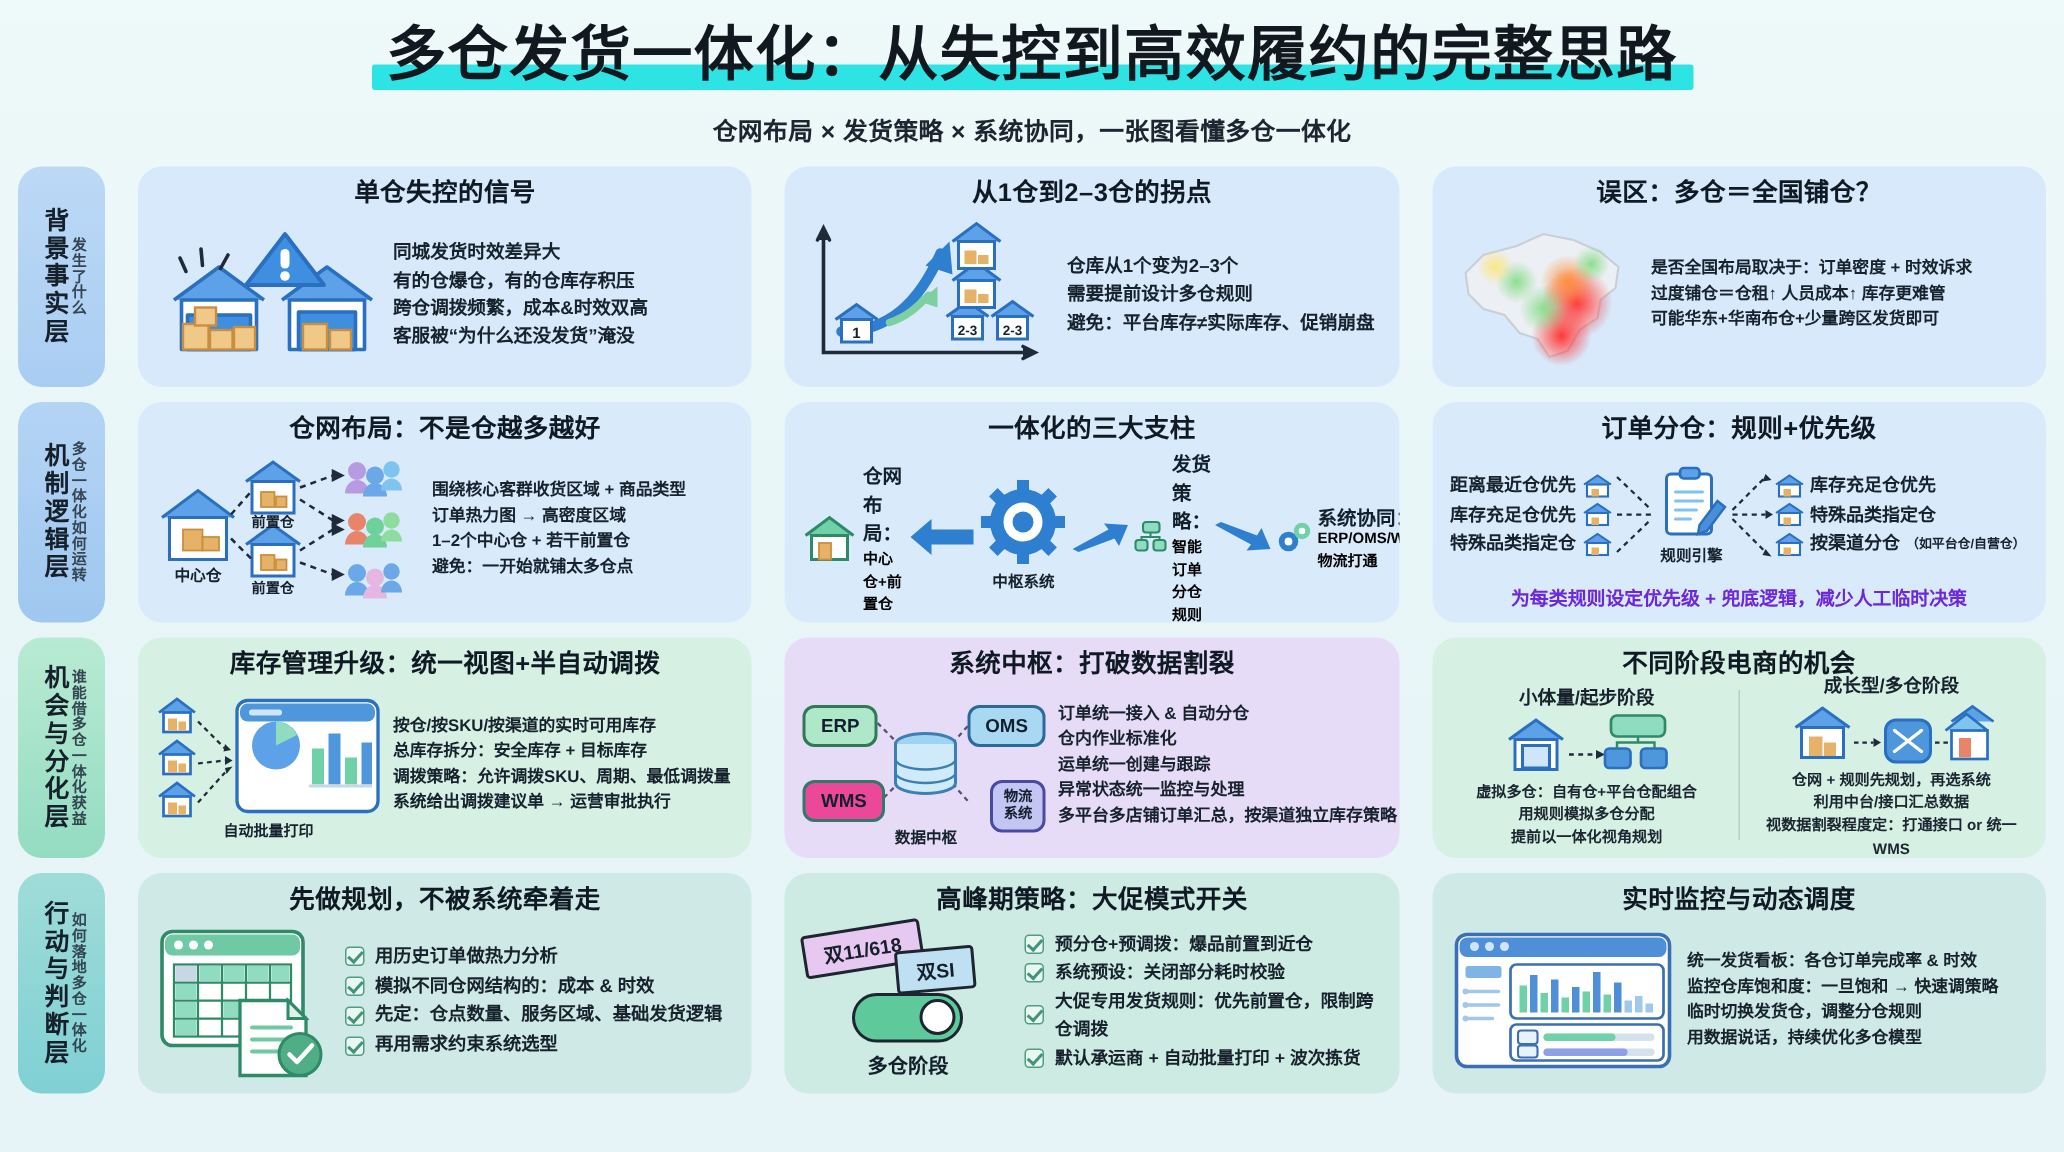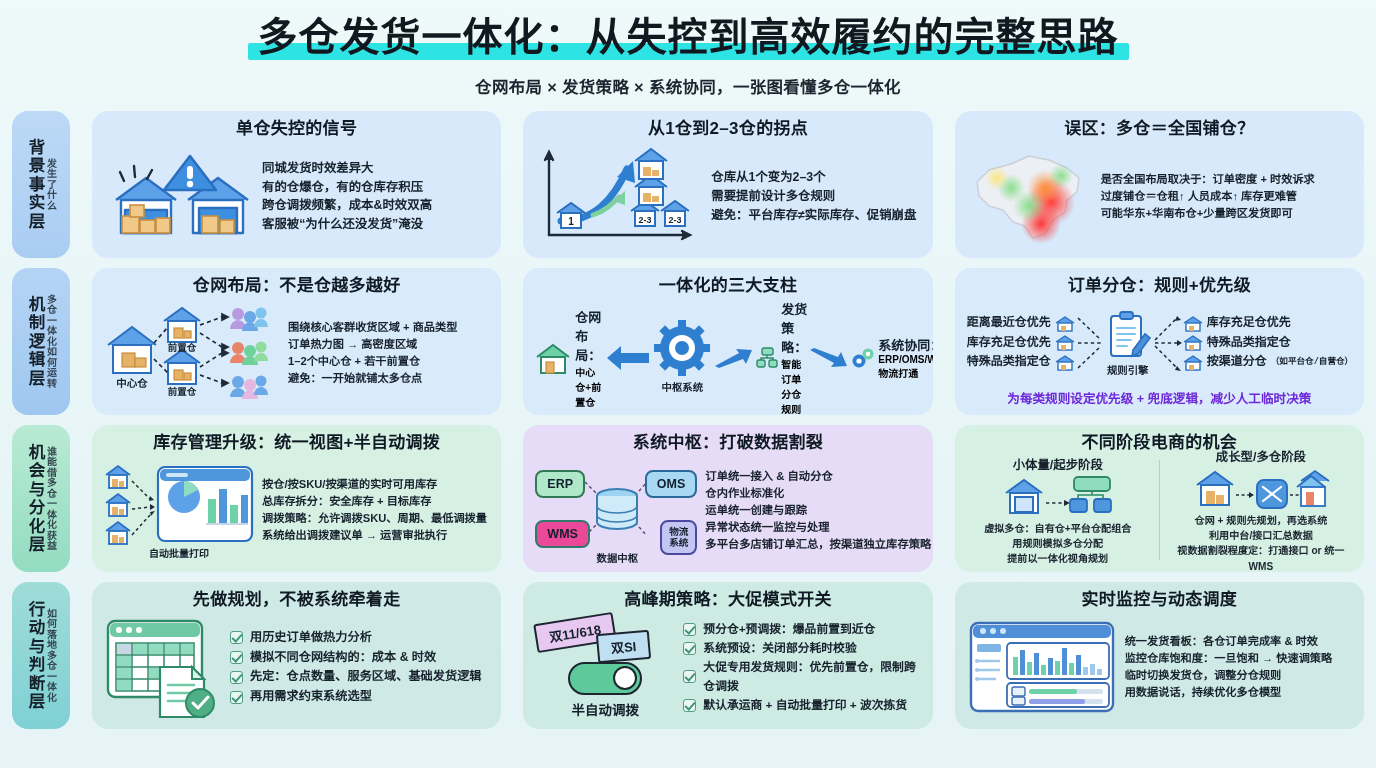--- a/index.html
+++ b/index.html
@@ -430,21 +430,21 @@
               </div>
             </div>
           </div>
           <div class="footnote">目标：订单自动分配最佳仓库，库存可视可控，异常可追溯</div>
         </div>
       </div>
 
       <div class="card t-blue2">
         <div class="card-title">订单分仓：规则+优先级</div>
         <div class="card-body col" style="gap:1px;">
-          <div style="display:flex;align-items:center;gap:2px;width:100%;flex:1;font-family:Liberation Mono, monospace;">
+          <div style="display:flex;align-items:center;gap:2px;width:100%;flex:1;">
             <div class="lines" style="font-size:12px;line-height:1.62;">
               <div style="display:flex;align-items:center;gap:4px;">
                 <span>距离最近仓优先</span>
                 <svg width="20" height="16" viewBox="0 0 20 16">
                     <path d="M1 7 L10 1 L19 7" fill="#5da2e8" stroke="#2a6fc0" stroke-width="1.4"></path>
                     <rect x="3" y="7" width="14" height="8" fill="#fff" stroke="#2a6fc0" stroke-width="1.4"></rect>
                     <rect x="6" y="10" width="5" height="5" fill="#e6b268"></rect>
                   </svg>
               </div>
               <div style="display:flex;align-items:center;gap:4px;">
@@ -768,21 +768,21 @@
         <div class="card-title">高峰期策略：大促模式开关</div>
         <div class="card-body">
           <div class="toggle-wrap">
             <div class="ribbons">
               <div class="ribbon a">双11/618</div>
               <div class="ribbon b">双SI</div>
             </div>
             <div class="toggle">
                 <div class="knob"></div>
               </div>
-            <div class="toggle-label">半自动调拨</div>
+            <div class="toggle-label">多仓阶段</div>
           </div>
           <ul class="checks lines" style="font-size:11.8px;">
             <li>
                 <span class="chk"></span>
                 <span>预分仓+预调拨：爆品前置到近仓</span>
               </li>
             <li>
                 <span class="chk"></span>
                 <span>系统预设：关闭部分耗时校验</span>
               </li>

